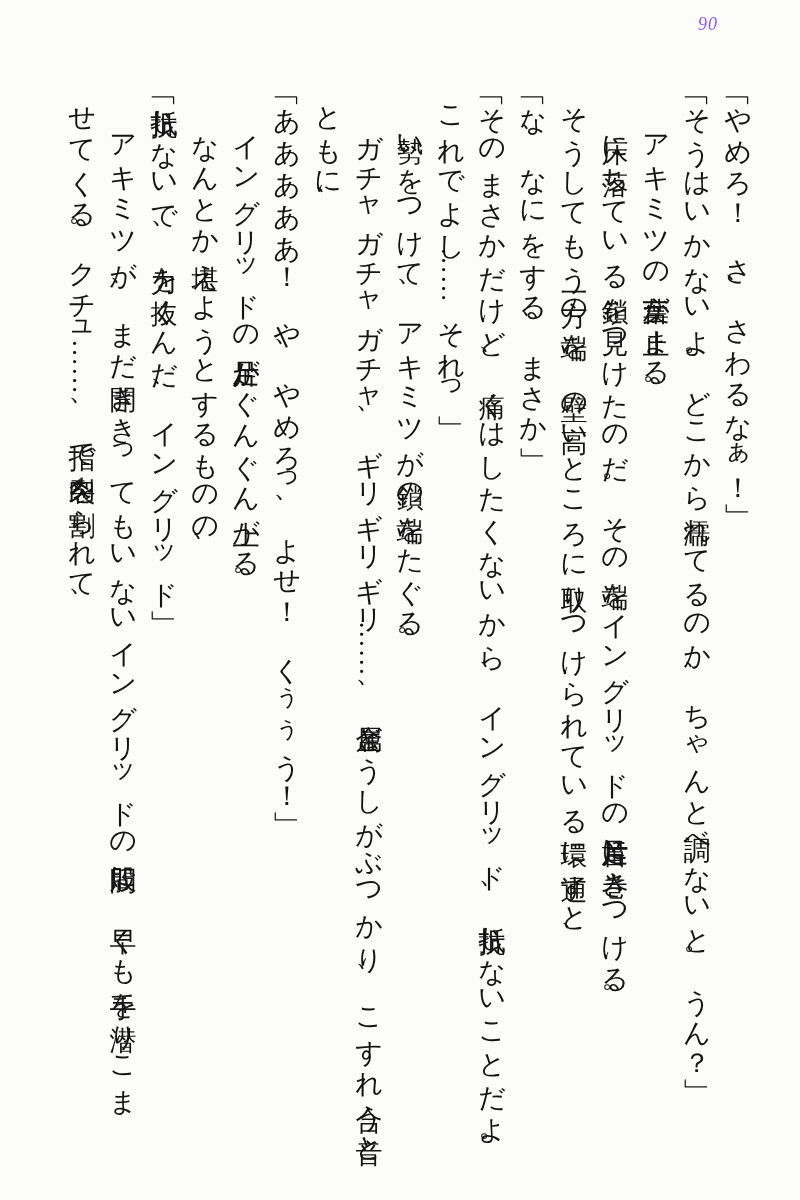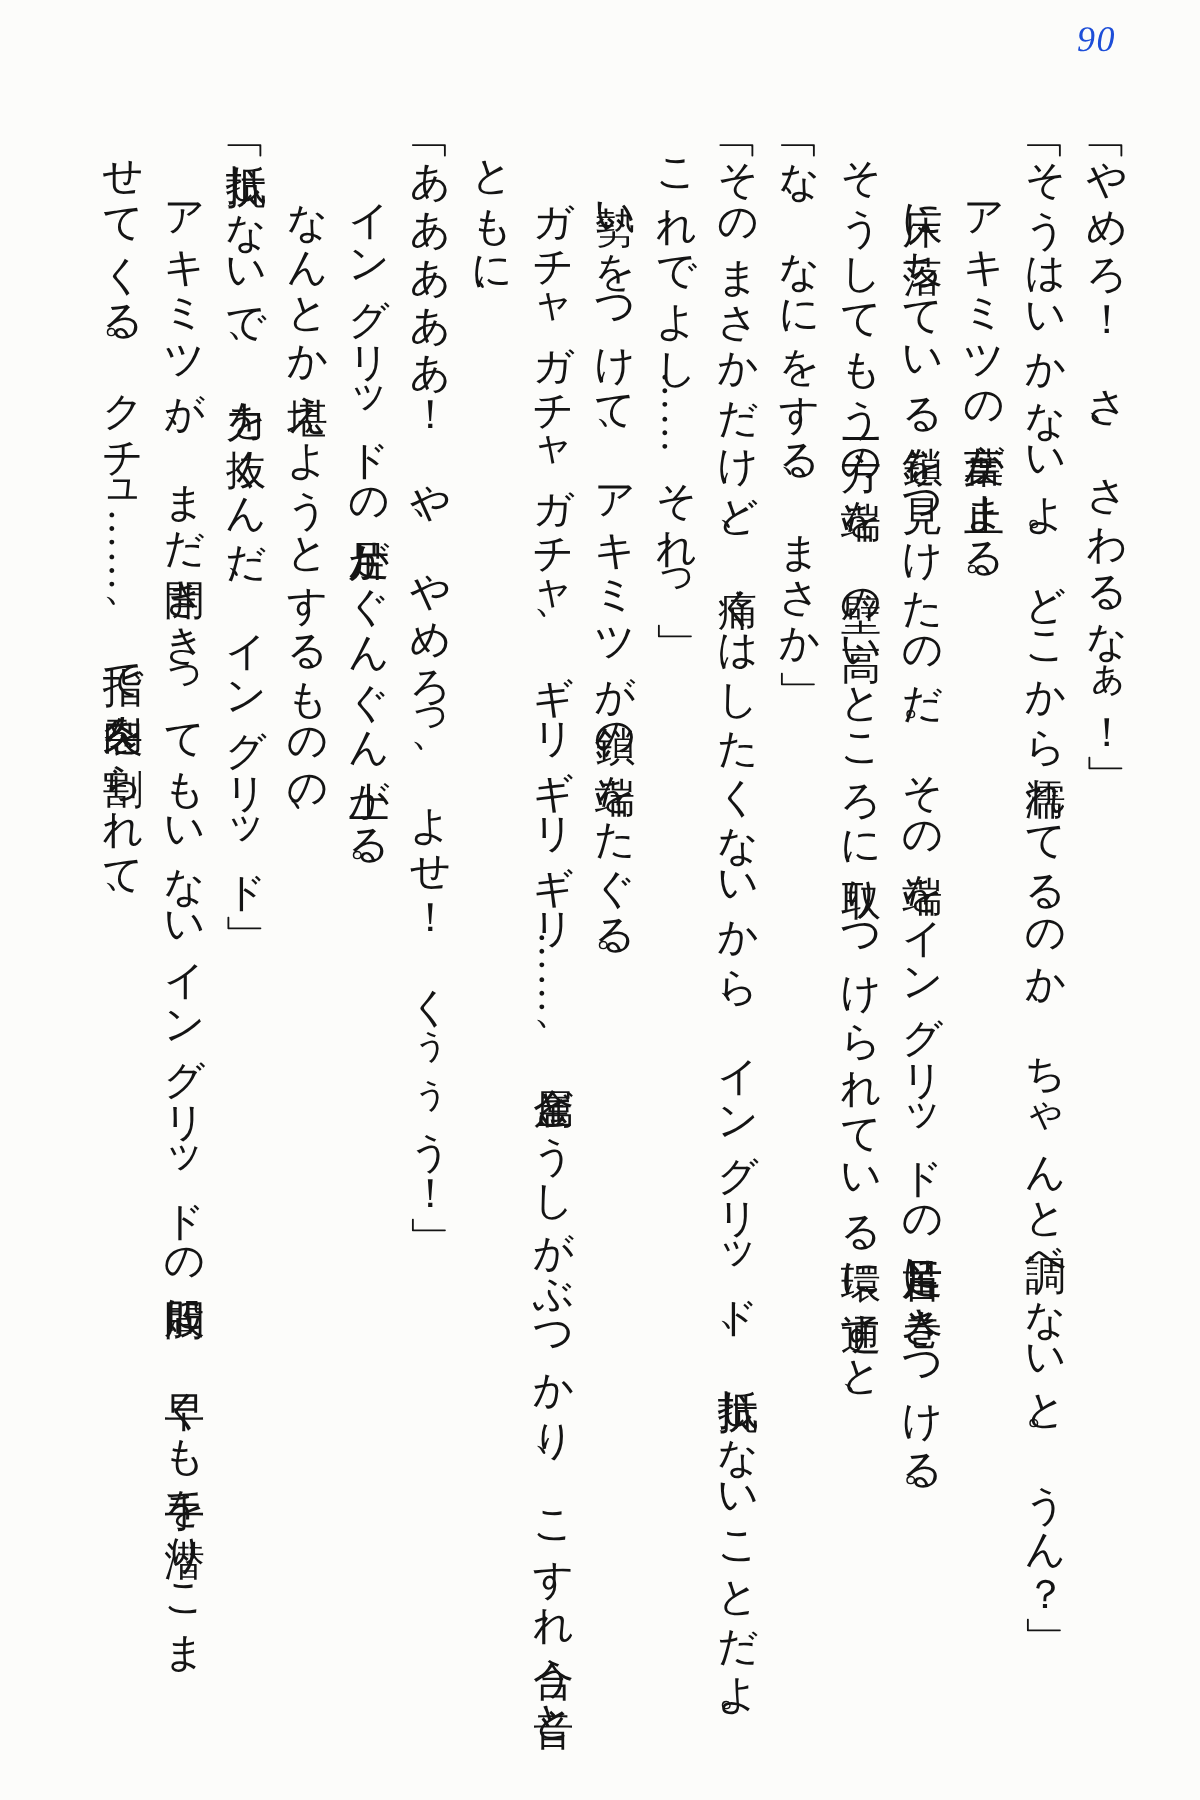--- a/index.html
+++ b/index.html
@@ -14,24 +14,24 @@
   .page {
     position: relative;
     width: 800px;
     height: 1200px;
     background: #fcfcfa;
     font-family: "Liberation Serif", "DejaVu Serif", serif;
   }
   .pageno {
     position: absolute;
     top: 14px;
-    left: 718px;
-    font-size: 24px;
+    left: 698px;
+    font-size: 18px;
     font-style: italic;
-    color: #1d4ed8;
+    color: #8b5cf6;
     letter-spacing: 1px;
   }
   .text-area {
     position: absolute;
     top: 88px;
     right: 42px;
     height: 1104px;
     writing-mode: vertical-rl;
     text-orientation: mixed;
     font-size: 27px;

